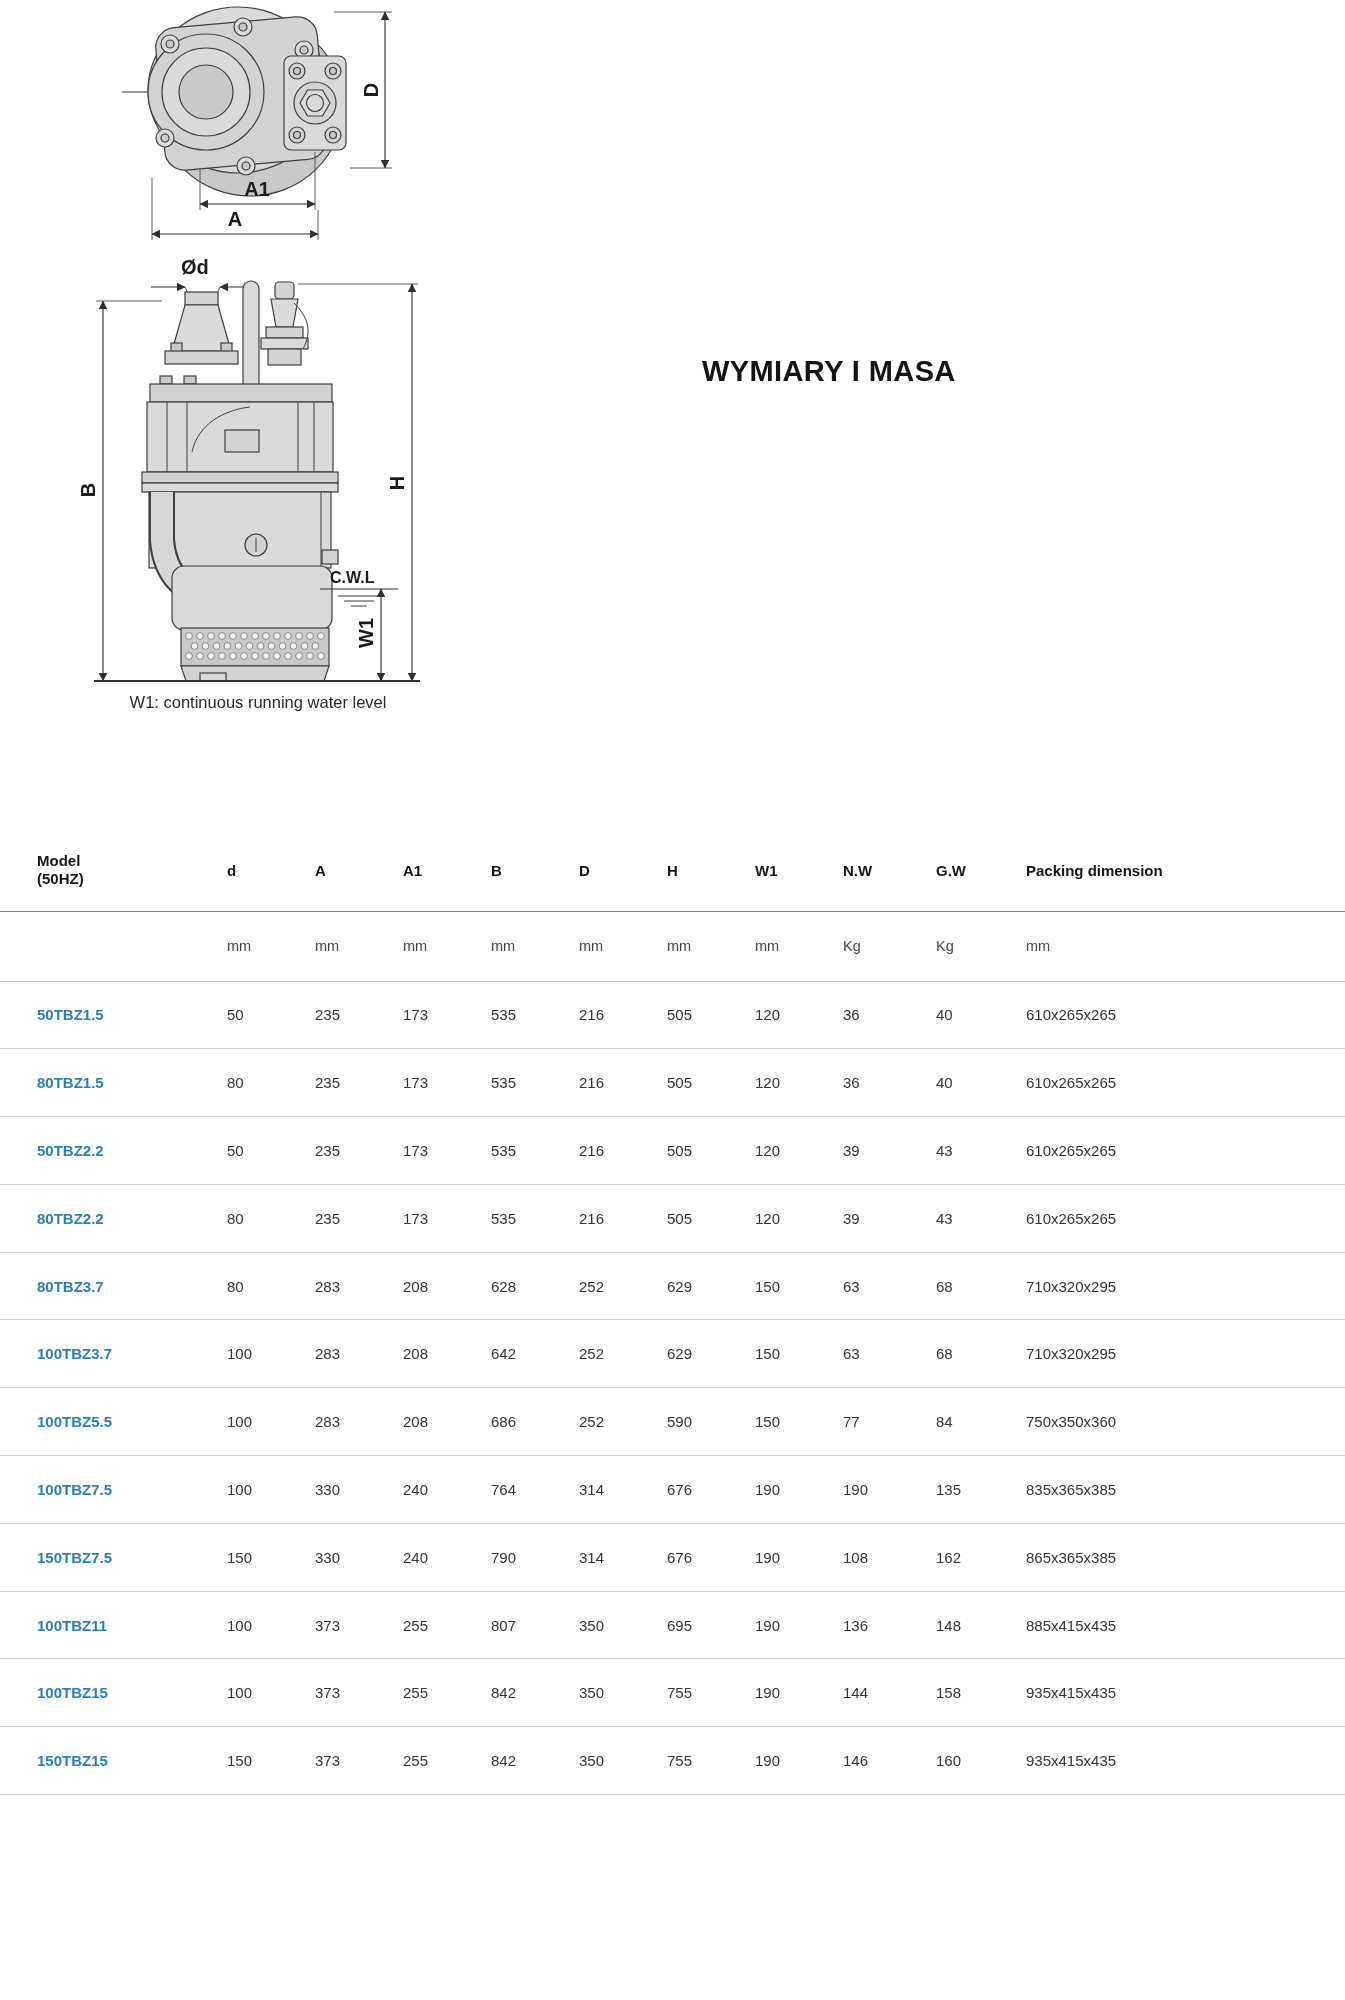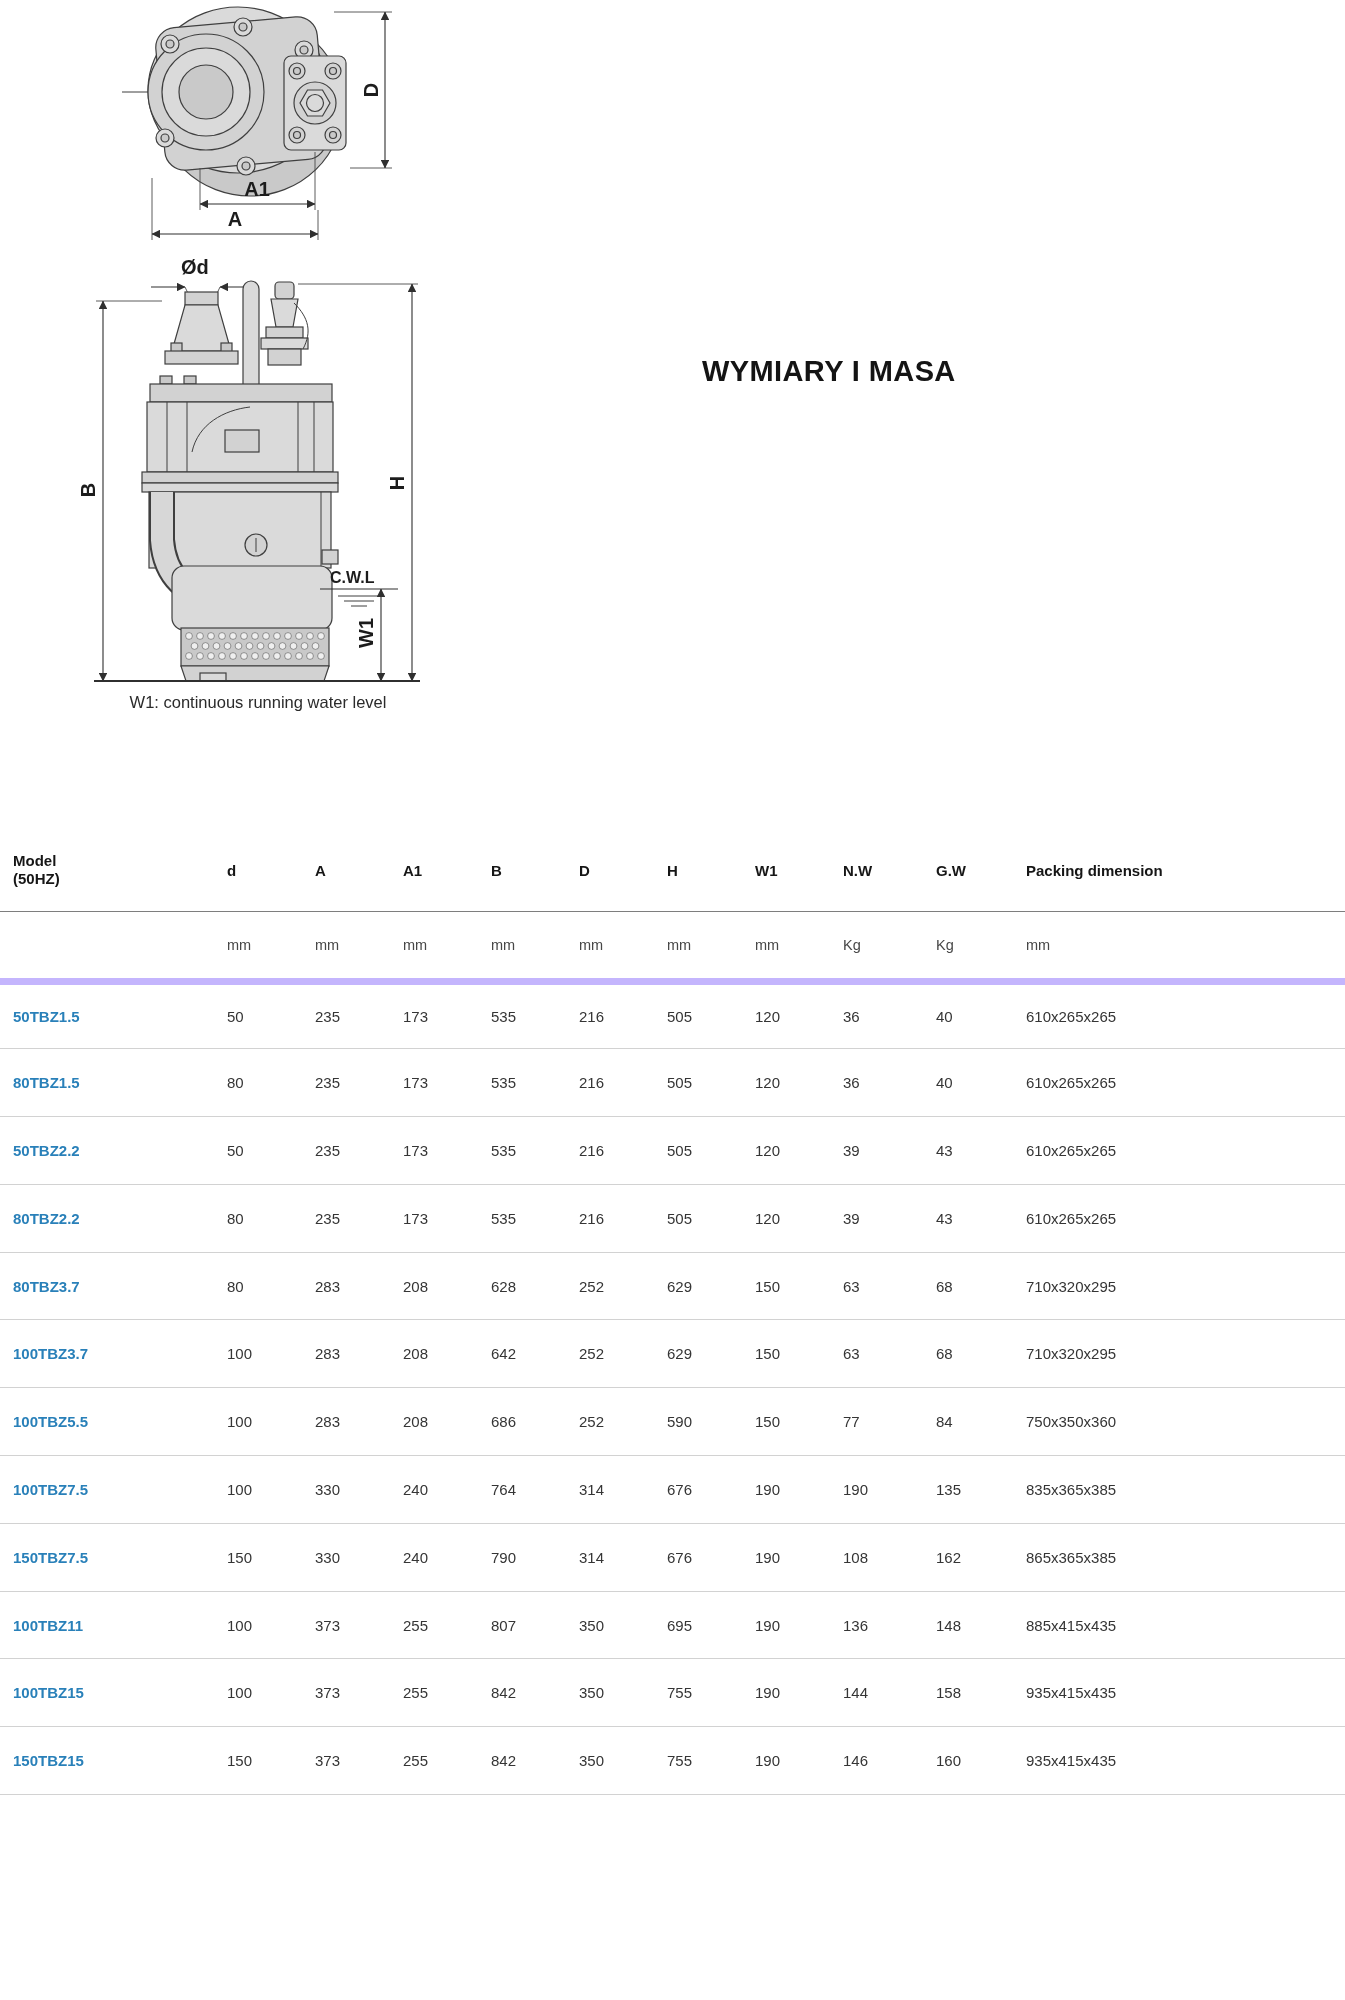--- a/index.html
+++ b/index.html
@@ -27,30 +27,30 @@
     position:absolute;left:694px;top:347px;margin:8px;
     font-size:29px;font-weight:800;color:#141414;letter-spacing:.4px;
   }
 
   
   .spec-table{
     position:absolute;top:838px;left:0;width:1345px;
     border-collapse:collapse;table-layout:fixed;
   }
   .spec-table th,.spec-table td{padding:0;text-align:left;vertical-align:middle;}
-  .spec-table .c-first{padding-left:13px;}
+  .spec-table .c-first{padding-left:37px;}
   .head-row{height:73px;}
   .head-row th{
     border-bottom:1px solid #7e7e7e;
     font-size:15px;font-weight:700;color:#161616;padding-bottom:8px;
   }
   .model-head span{display:block;line-height:1.25;}
   .units-row{height:70px;}
   .units-row td{
-    border-bottom:7px solid #c4b5fd;
+    border-bottom:1px solid #c4b5fd;
     font-size:14.5px;font-weight:400;color:#474747;
   }
   tbody tr{height:67.8px;margin-left:48px;}
   tbody td{
     border-bottom:1px solid #d2d2d2;
     font-size:15px;color:#353535;
   }
   .model-link{color:#2980b9;font-weight:700;font-size:15px;text-decoration:none;cursor:pointer;}
 </style>
 </head>

